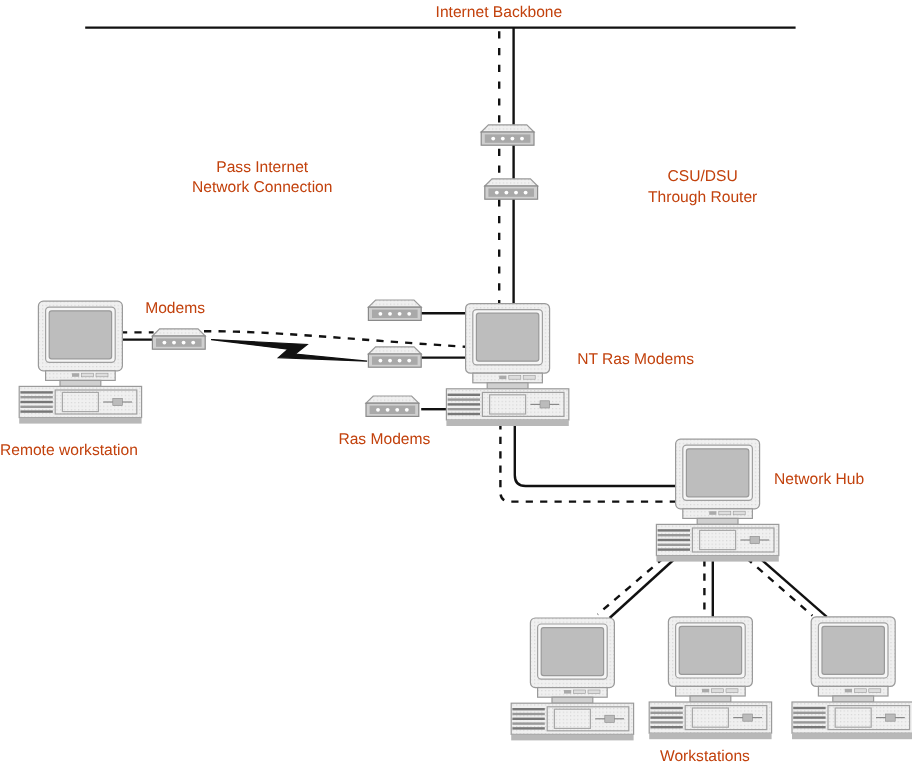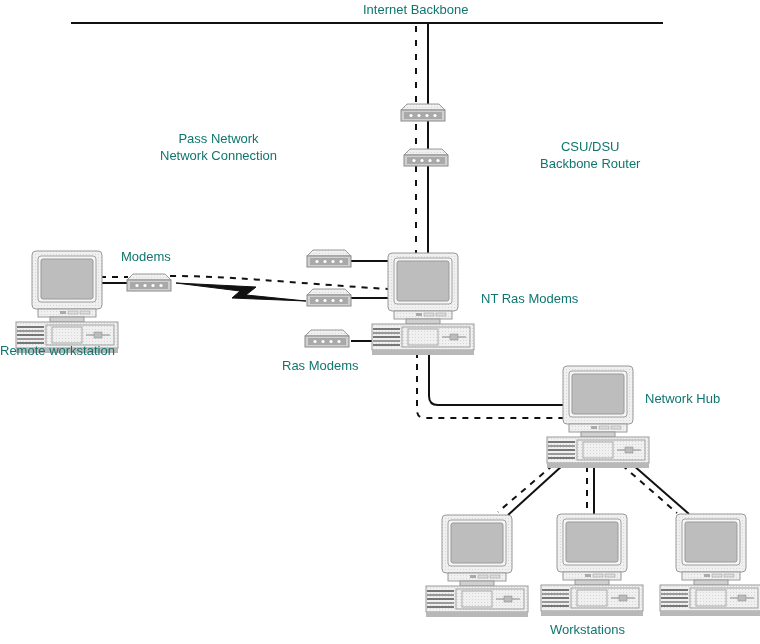--- a/index.html
+++ b/index.html
@@ -1,18 +1,18 @@
 <!DOCTYPE html>
 <html><head>
 <meta charset="utf-8">
 <style>
   html,body{margin:0;padding:0;background:#ffffff;}
   body{width:760px;height:644px;position:relative;overflow:hidden;font-family:"Liberation Sans",sans-serif;}
   svg{position:absolute;left:0;top:0;}
-  .lbl{position:absolute;font-size:13px;color:#0f766e;text-align:center;line-height:17px;white-space:nowrap;}
+  .lbl{position:absolute;font-size:13px;color:#c2410c;text-align:center;line-height:17px;white-space:nowrap;}
 </style>
 </head>
 <body>
 
 <svg width="760" height="644" viewBox="0 0 760 644">
   <defs>
     <pattern id="dots" width="3" height="3" patternUnits="userSpaceOnUse">
       <rect width="3" height="3" fill="#f0f0f0"></rect>
       <rect width="1" height="1" fill="#d6d6d6"></rect>
     </pattern>
@@ -85,25 +85,25 @@
   <use href="#computer" x="32" y="251"></use>
   <use href="#computer" x="388" y="253"></use>
   <use href="#computer" x="563" y="366"></use>
   <use href="#computer" x="442" y="515"></use>
   <use href="#computer" x="557" y="514"></use>
   <use href="#computer" x="676" y="514"></use>
 </svg>
 
 <div class="lbl" style="left:363px;top:1px;">Internet Backbone</div>
 <div class="lbl" style="left:160px;top:130px;">
-  <div>Pass Network</div>
+  <div>Pass Internet</div>
   <div>Network Connection</div>
 </div>
 <div class="lbl" style="left:508px;top:138px;margin-left:32px;">
   <div>CSU/DSU</div>
-  <div>Backbone Router</div>
+  <div>Through Router</div>
 </div>
 <div class="lbl" style="left:121px;top:248px;">Modems</div>
-<div class="lbl" style="left:0px;top:342px;">Remote workstation</div>
+<div class="lbl" style="left:0px;top:366px;">Remote workstation</div>
 <div class="lbl" style="left:481px;top:290px;">NT Ras Modems</div>
 <div class="lbl" style="left:282px;top:357px;text-align:right;">Ras Modems</div>
 <div class="lbl" style="left:645px;top:390px;">Network Hub</div>
 <div class="lbl" style="left:550px;top:621px;">Workstations</div>
 
 </body></html>

